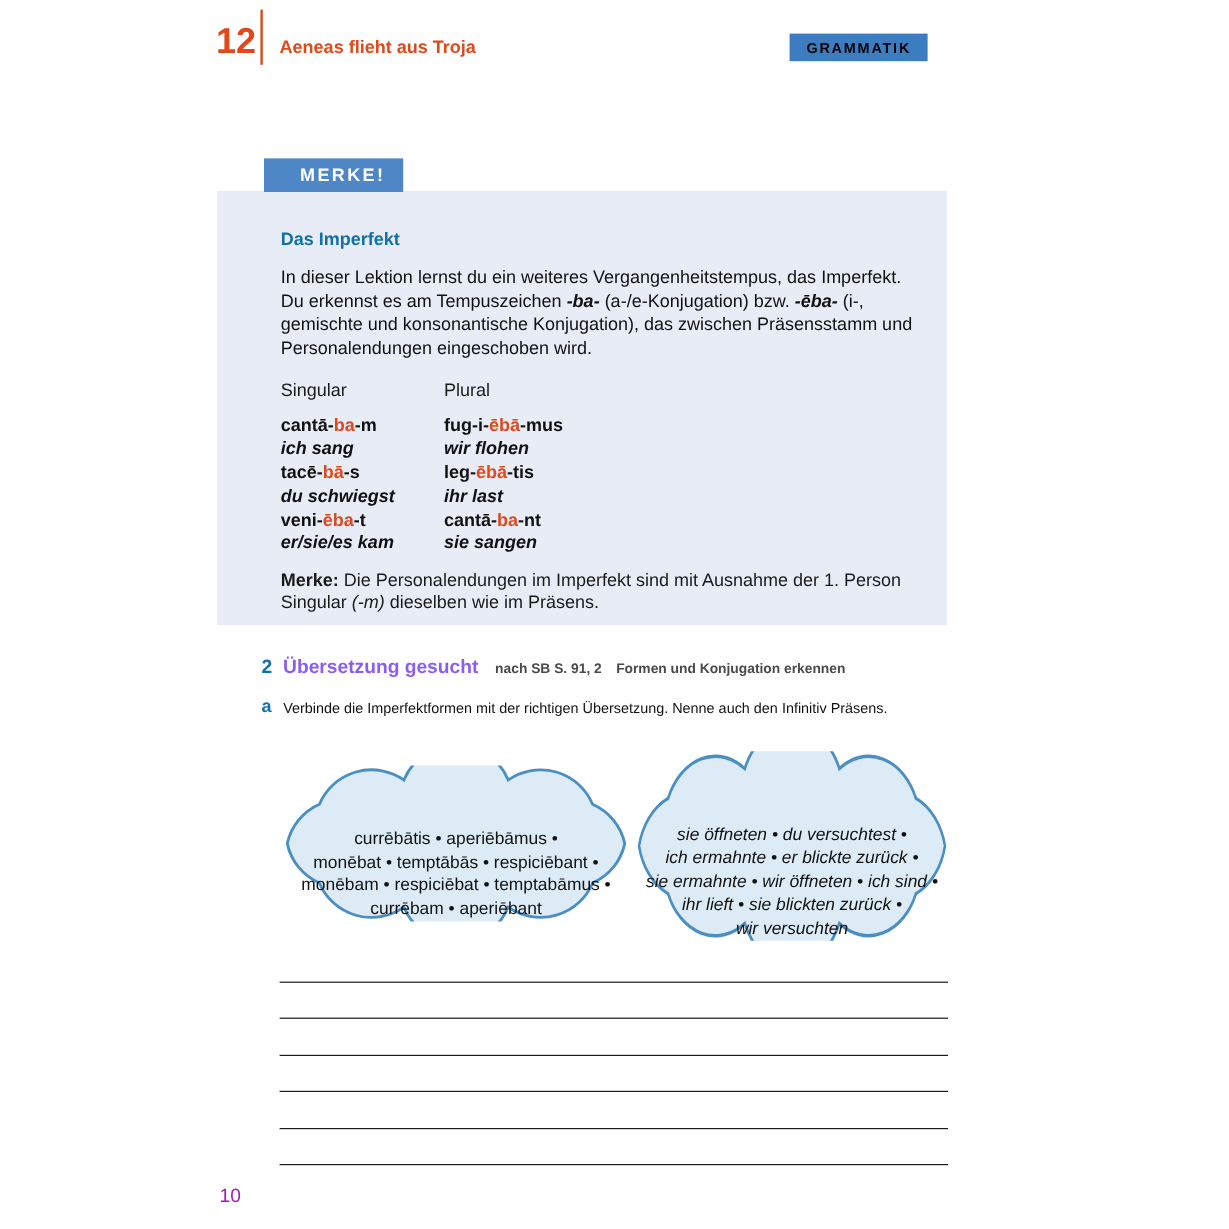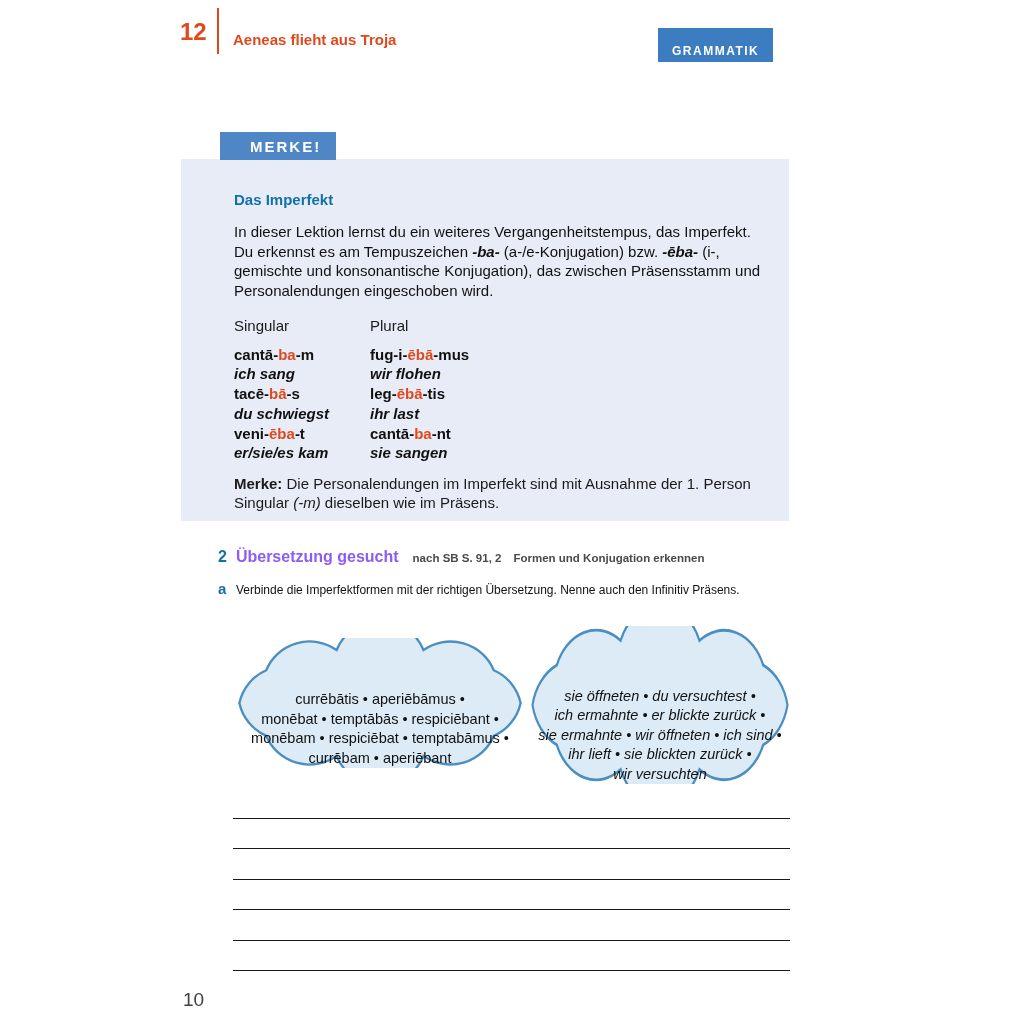--- a/index.html
+++ b/index.html
@@ -8,35 +8,35 @@
   .page {
     position: relative;
     width: 1024px; height: 1024px;
     background: #ffffff;
     overflow: hidden;
   }
 
   
   .lesson-number {
     position:absolute; left:180px; top:18px;
-    font-size:24px; font-weight:bold; color:#e0491c;
+    font-size:30px; font-weight:bold; color:#e0491c;
   }
   .header-divider {
     position:absolute; left:217px; top:8px; width:2px; height:46px;
     background:#e0491c;
   }
   .lesson-title {
     position:absolute; left:233px; top:31px;
     font-size:15px; font-weight:bold; color:#e0491c;
   }
   .grammatik-badge {
     position:absolute; left:658px; top:28px;
-    background:#3c7cc0; color:#ffffff;
+    background:#3c7cc0; color:#000000;
     font-size:12px; font-weight:bold; letter-spacing:1.5px;
-    padding:16px 14px 4px 14px;
+    padding:5px 14px 4px 14px;
   }
 
   
   .merke-tab {
     position:absolute; left:220px; top:132px;
     background:#4e86c6; color:#ffffff;
     font-size:15px; font-weight:bold; letter-spacing:2px;
     padding:6px 15px 5px 30px; z-index:2;
   }
   .merke-box {
@@ -88,21 +88,21 @@
     font-size:14.5px; line-height:19.5px; text-align:center; color:#111;
   }
   .cloud-german .cloud-text { font-style:italic; }
 
   
   .answer-lines { position:absolute; left:233px; top:788px; width:557px; }
   .answer-line { height:30.5px; border-bottom:1.4px solid #1a1a1a; }
 
   .page-number {
     position:absolute; left:183px; top:989px;
-    font-size:19px; color:#404040;
+    font-size:16px; color:#a21caf;
   }
 </style>
 </head>
 <body>
 
 <div class="page">
 
   <div class="lesson-number">12</div>
   <div class="header-divider"></div>
   <div class="lesson-title">Aeneas flieht aus Troja</div>

